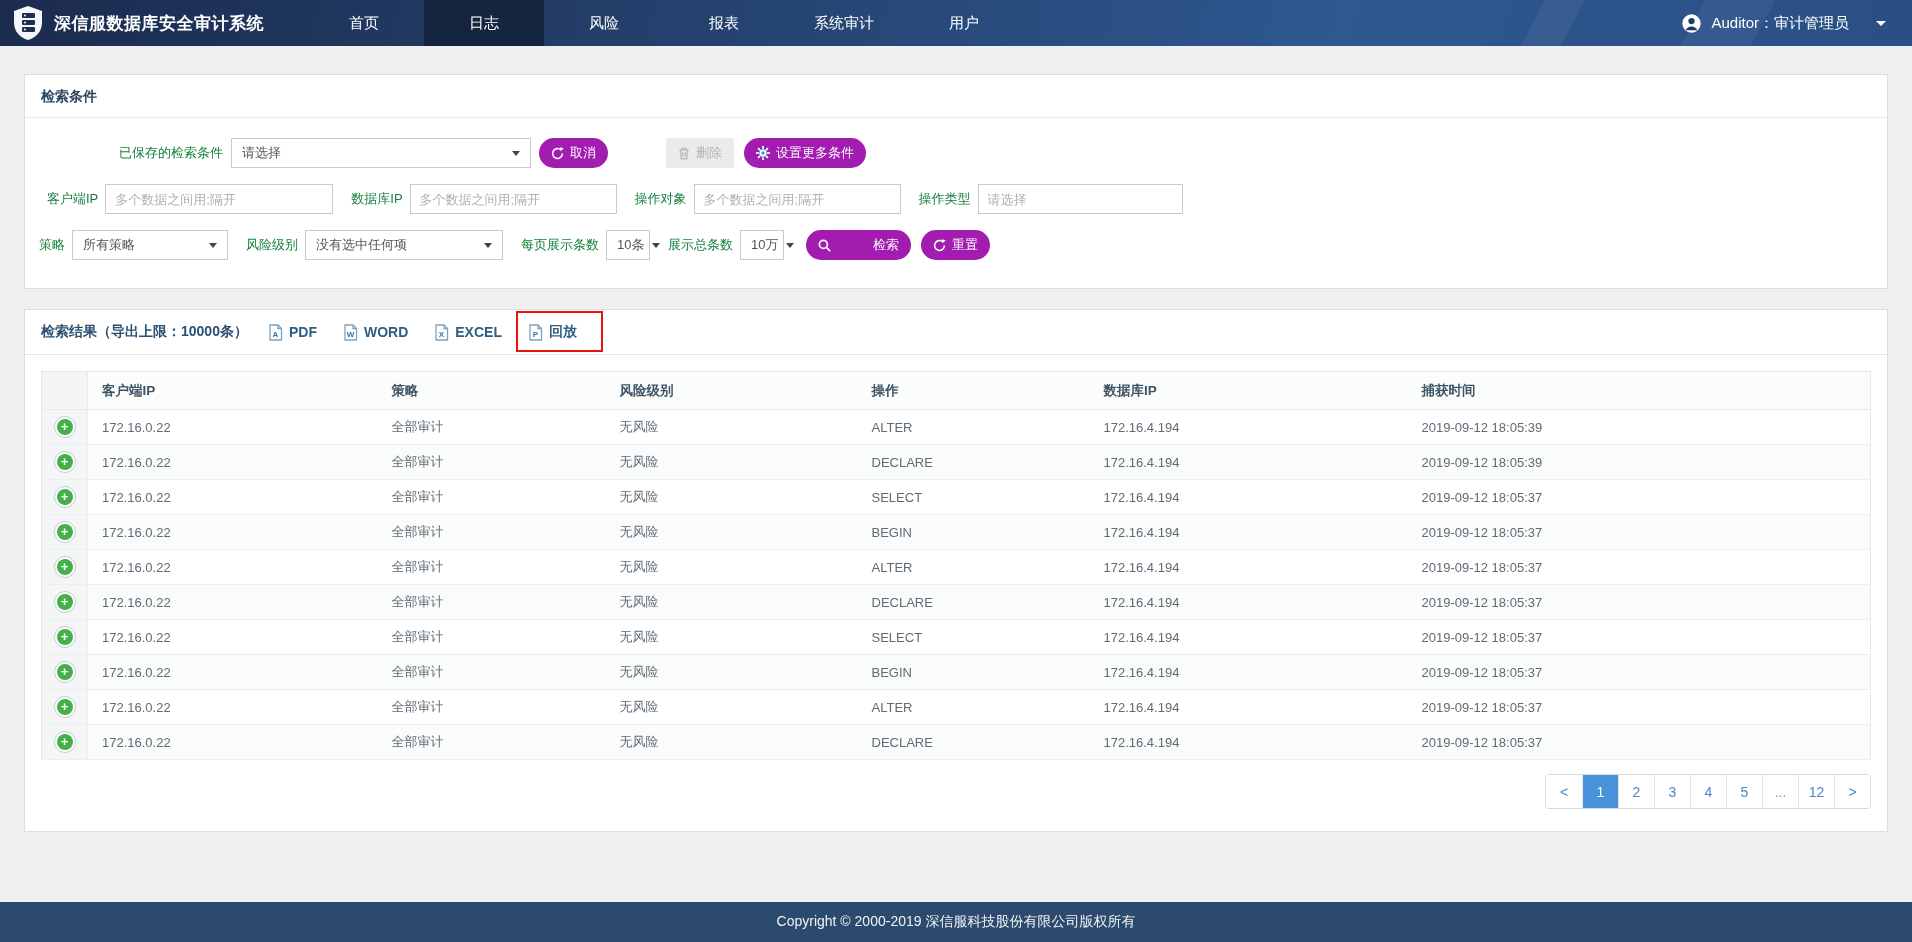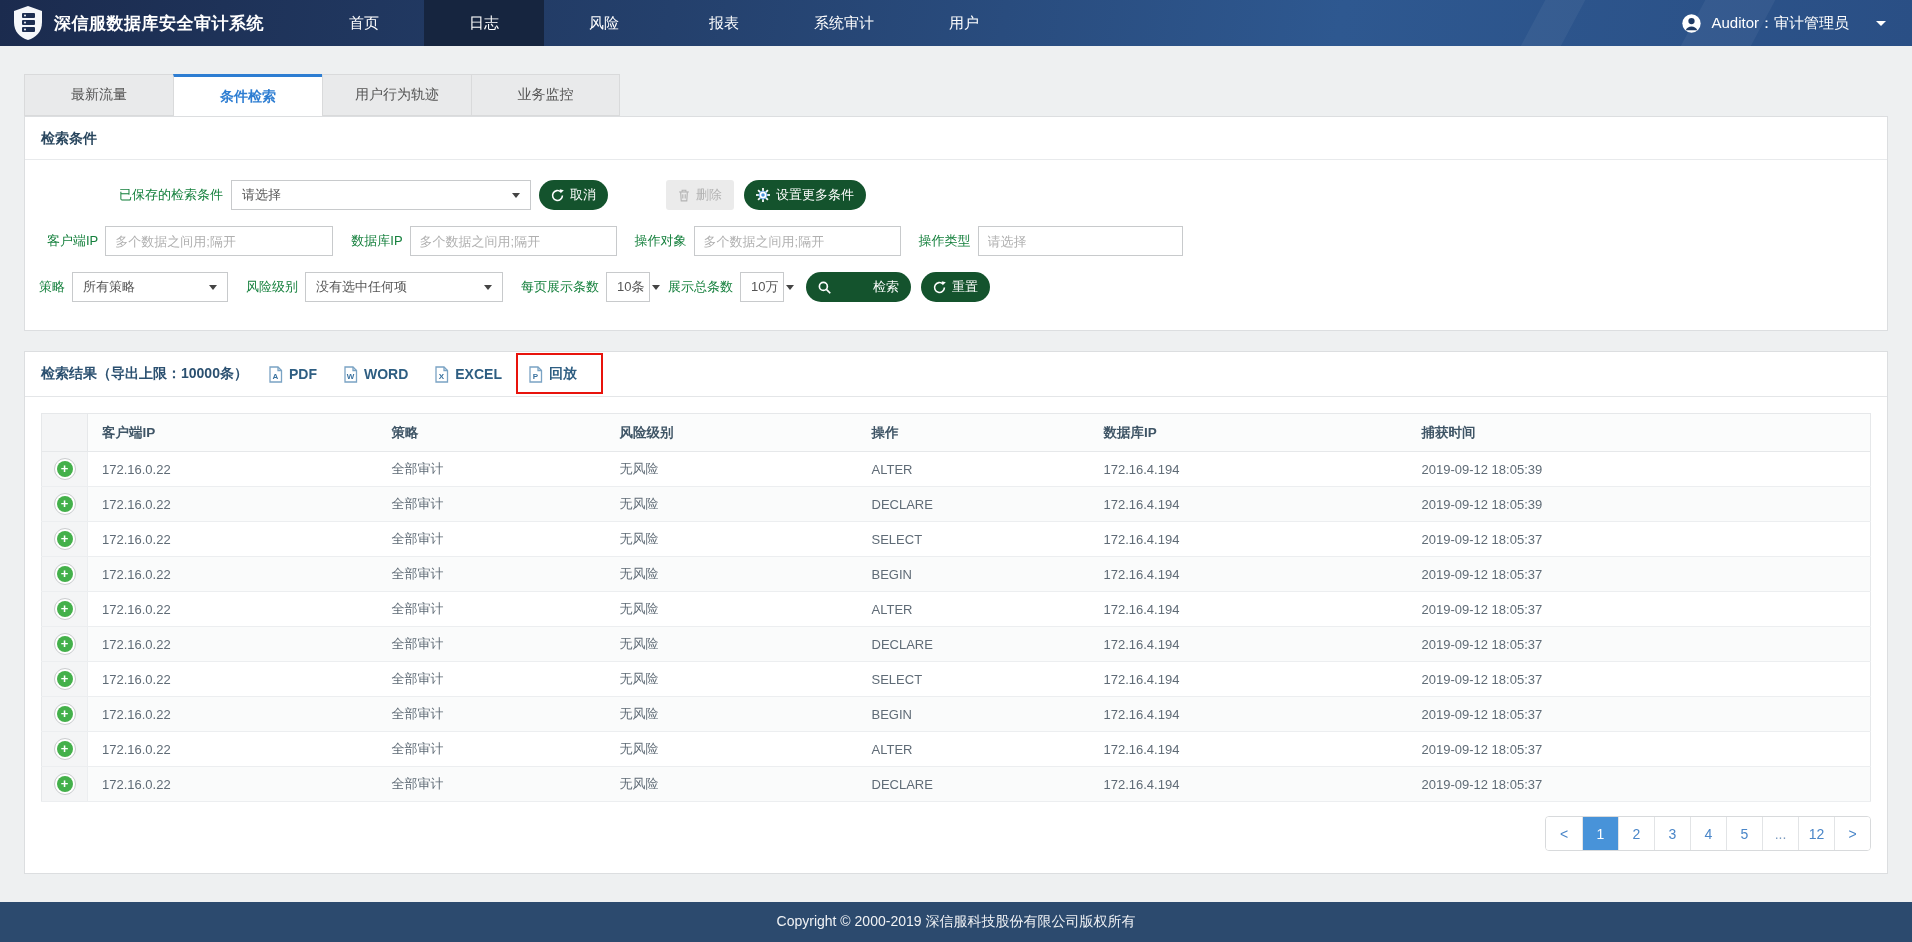--- a/index.html
+++ b/index.html
@@ -75,21 +75,21 @@
   .sel-caret {
     width:0; height:0; border-left:4px solid transparent; border-right:4px solid transparent;
     border-top:5px solid #444; margin-left:8px; flex:none;
   }
   .w300 { width:300px; } .w156 { width:156px; } .w198 { width:198px; } .w68 { width:44px; }
 
   .btn {
     height:30px; border:none; border-radius:3px; display:inline-flex; align-items:center; gap:6px;
     padding:0 12px; font-size:13px; cursor:pointer; font-family:inherit; white-space:nowrap;
   }
-  .btn-blue { background:#14532d; color:#fff;border-radius:15px; }
+  .btn-blue { background:#a21caf; color:#fff;border-radius:15px; }
   .btn-disabled { background:#ebebeb; color:#b3b3b3; cursor:default;gap:6px; }
   .row1 .btn-cancel { margin-left:8px; }
   .row1 .btn-delete { margin-left:58px; }
   .row1 .btn-more { margin-left:10px; }
 
   .row2 { padding-left:22px; }
   .fgroup { display:flex; align-items:center; margin-right:18px; }
   .fgroup .lbl { margin-right:7px; }
   input.txt {
     height:30px; border:1px solid #c8cacc; padding:0 9px; font-size:13px; color:#555;
@@ -192,26 +192,20 @@
         <path d="M5.4 19.6 a7.4 7.4 0 0 1 13.2 0 z" fill="#1f3a63"></path>
       </svg>
     </span>
     <span>Auditor：审计管理员</span>
     <span class="caret-down"></span>
   </div>
 </header>
 
 <div class="page">
 
-  <div class="tabbar">
-      <div class="tab">最新流量</div>
-      <div class="tab active">条件检索</div>
-      <div class="tab">用户行为轨迹</div>
-      <div class="tab">业务监控</div>
-    </div>
 
   <section class="panel panel-search">
     <div class="panel-title">检索条件</div>
 
     <div class="form-row row1">
       <label class="lbl lbl-saved">已保存的检索条件</label>
       <div class="select w300">
         <span>请选择</span>
         <span class="sel-caret"></span>
       </div>

